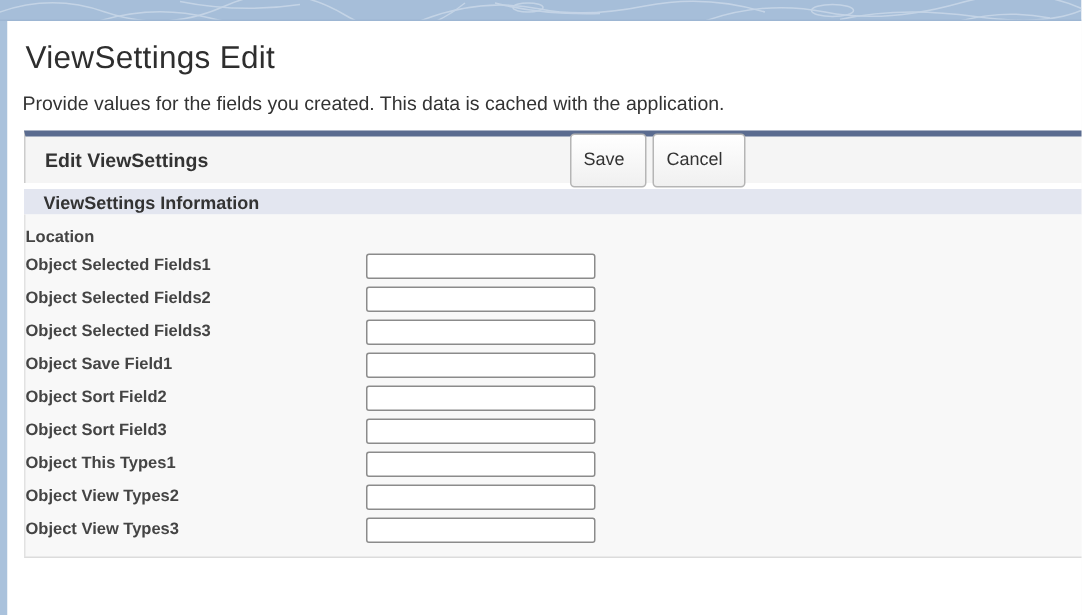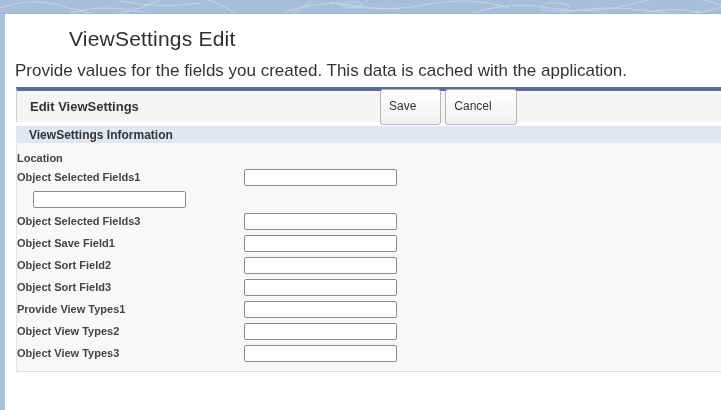--- a/index.html
+++ b/index.html
@@ -25,26 +25,25 @@
   
   .panel {
     position: absolute; top: 14px; left: 5px;
     width: 716px; height: 396px;
     background: #ffffff;
   }
   .page-title {
     font-size: 21px;
     font-weight: 400;
     color: #2e2e2e;
-    padding: 13px 0 0 24px;
+    padding: 13px 0 0 12px;
     letter-spacing: 0.2px;
-    margin-left: 40px;
   }
   .page-desc {
-    font-size: 17px;
+    font-size: 13px;
     color: #333333;
     padding: 10px 0 0 10px;
   }
   
   .edit-box {
     position: absolute; top: 73px; left: 11px;
     width: 712px;
   }
   .edit-header {
     border-top: 4px solid #5b6c90;
@@ -69,21 +68,21 @@
     display: flex;
     gap: 4px;
   }
   .btn {
     font-family: "Liberation Sans", sans-serif;
     font-size: 12px;
     color: #333333;
     background: linear-gradient(#ffffff, #f0f0f0);
     border: 1px solid #b5b5b5;
     border-radius: 3px;
-    padding: 2px 24px 3px 8px;
+    padding: 2px 14px 3px 8px;
     height: 36px;
     cursor: pointer;
   }
   .section-band {
     margin-top: 4px;
     background: #e3e6f0;
     height: 17px;
     display: flex;
     align-items: center;
     padding-left: 13px;
@@ -164,40 +163,41 @@
 
     <div class="form-body" id="form-body">
         <div class="form-row no-input">
           <label class="form-label">Location</label>
         </div>
         <div class="form-row">
           <label class="form-label">Object Selected Fields1</label>
           <input type="text" class="form-input" style="">
         </div>
         <div class="form-row">
+          <label class="form-label">Object Selected Fields2</label>
           <input type="text" class="form-input" style="">
         </div>
         <div class="form-row">
           <label class="form-label">Object Selected Fields3</label>
           <input type="text" class="form-input" style="">
         </div>
         <div class="form-row">
           <label class="form-label">Object Save Field1</label>
           <input type="text" class="form-input" style="">
         </div>
         <div class="form-row">
           <label class="form-label">Object Sort Field2</label>
           <input type="text" class="form-input" style="">
         </div>
         <div class="form-row">
           <label class="form-label">Object Sort Field3</label>
           <input type="text" class="form-input" style="">
         </div>
         <div class="form-row">
-          <label class="form-label">Provide View Types1</label>
+          <label class="form-label">Object This Types1</label>
           <input type="text" class="form-input" style="">
         </div>
         <div class="form-row">
           <label class="form-label">Object View Types2</label>
           <input type="text" class="form-input" style="">
         </div>
         <div class="form-row">
           <label class="form-label">Object View Types3</label>
           <input type="text" class="form-input" style="">
         </div>

